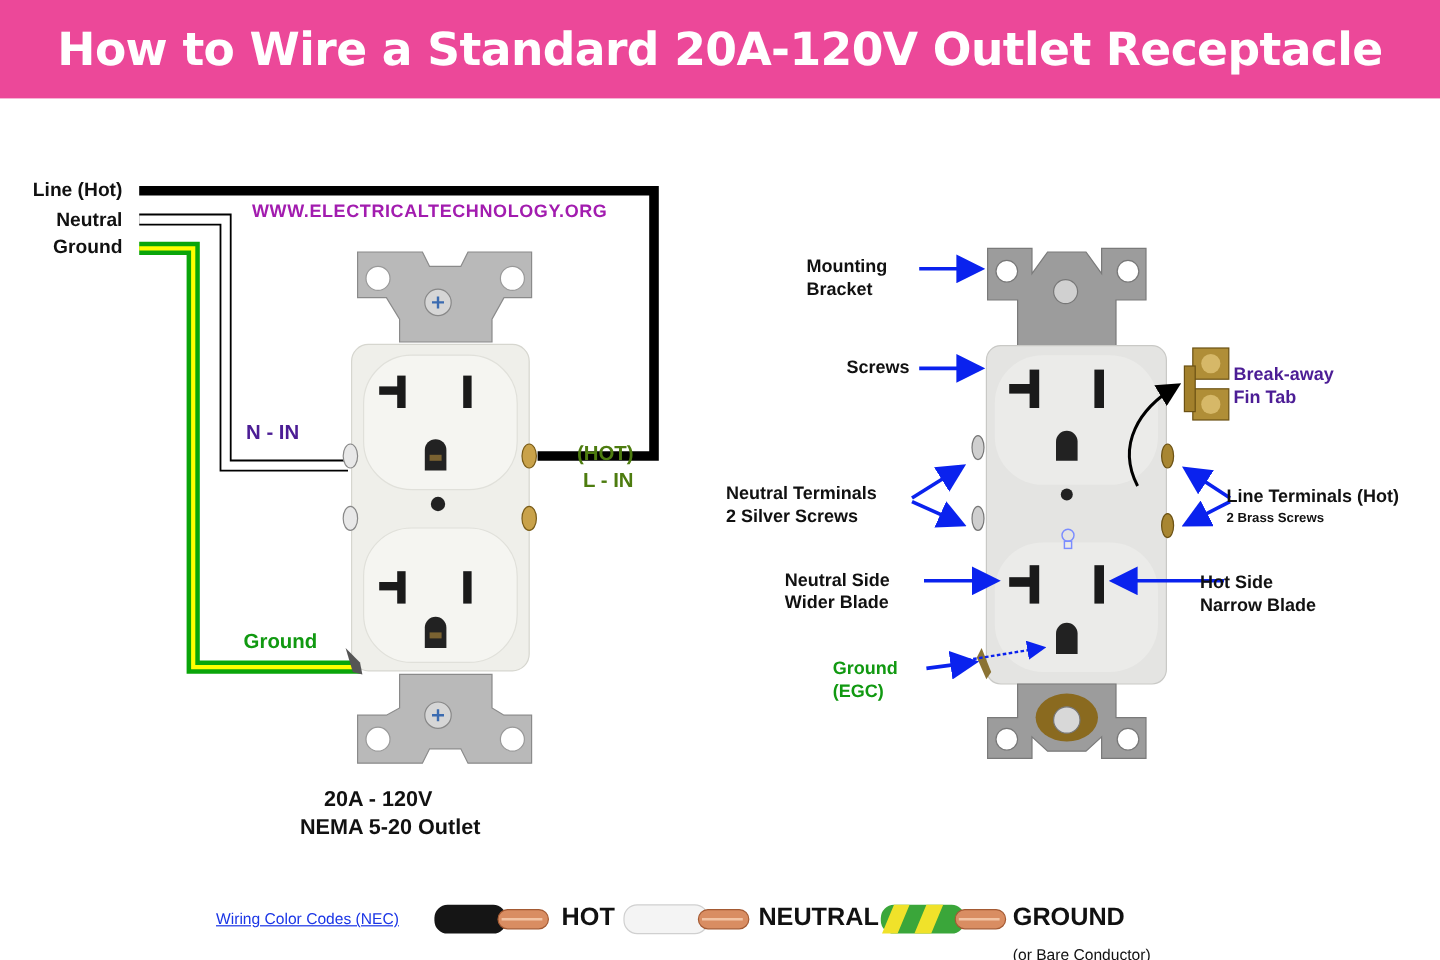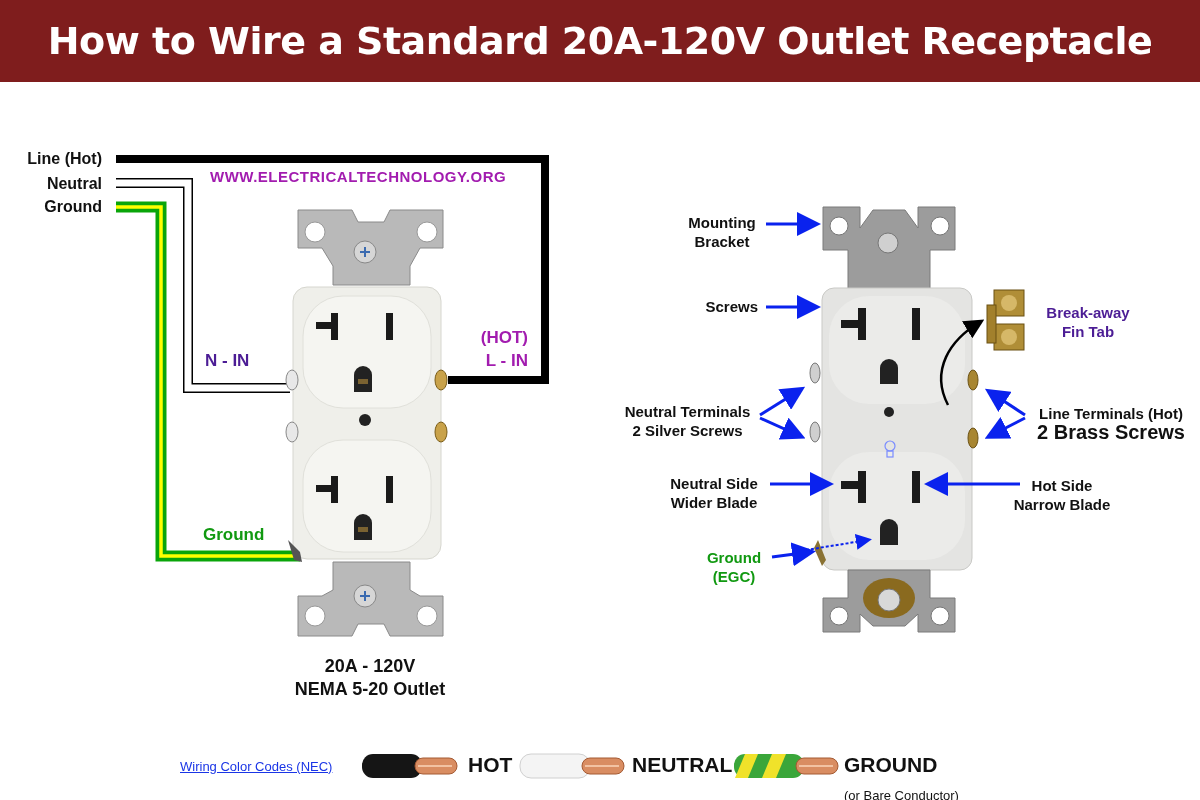--- a/index.html
+++ b/index.html
@@ -1,24 +1,24 @@
 <!DOCTYPE html>
 <html><head>
 <meta charset="utf-8">
 <style>
   html, body { margin: 0; padding: 0; }
   body { width: 1200px; height: 800px; background: #ffffff; position: relative; overflow: hidden; font-family: "Liberation Sans", sans-serif; }
-  .title-bar { position: absolute; left: 0; top: 0; width: 1200px; height: 82px; background: #7f1d1d; display: flex; align-items: center; justify-content: center; }
+  .title-bar { position: absolute; left: 0; top: 0; width: 1200px; height: 82px; background: #ec4899; display: flex; align-items: center; justify-content: center; }
   .title-bar h1 { margin: 0; color: #fff; font-family: "DejaVu Sans", sans-serif; font-weight: bold; font-size: 38px; letter-spacing: -0.5px; }
   .abs { position: absolute; }
   .lbl { font-weight: bold; font-size: 16px; color: #111; line-height: 19px; }
   .lbl-right { text-align: right; }
-  .lbl-center { text-align: center; }
+  .lbl-center { }
   .blue { color: #4c1d95; }
-  .red { color: #a21caf; }
+  .red { color: #4d7c0f; margin-top: 40px; }
   .green { color: #119911; }
   .watermark { color: #a21caf; font-weight: bold; font-size: 15px; letter-spacing: 0.5px; }
   svg.full { position: absolute; left: 0; top: 0; }
   .legend-link { color: #1a35e6; text-decoration: underline; font-weight: normal; font-size: 13px; font-family: "Liberation Sans", sans-serif; }
   .legend-word { font-weight: bold; font-size: 21px; color: #111; font-family: "Liberation Sans", sans-serif; }
   .legend-sub { font-size: 13px; color: #111; margin-top: 12px; }
 </style>
 </head>
 <body>
 
@@ -159,21 +159,21 @@
 </svg>
 
 <div class="abs lbl lbl-center" style="left:672px; top:213px; width:100px; font-size:15px;">Mounting</div>
 <div class="abs lbl lbl-center" style="left:672px; top:232px; width:100px; font-size:15px;">Bracket</div>
 <div class="abs lbl lbl-right" style="left:660px; top:297px; width:98px; font-size:15px;">Screws</div>
 <div class="abs lbl blue lbl-center" style="left:1028px; top:303px; width:120px; font-size:15px;">Break-away</div>
 <div class="abs lbl blue lbl-center" style="left:1028px; top:322px; width:120px; font-size:15px;">Fin Tab</div>
 <div class="abs lbl lbl-center" style="left:605px; top:402px; width:165px; font-size:15px;">Neutral Terminals</div>
 <div class="abs lbl lbl-center" style="left:605px; top:421px; width:165px; font-size:15px;">2 Silver Screws</div>
 <div class="abs lbl lbl-center" style="left:1022px; top:404px; width:178px; font-size:15px;">Line Terminals (Hot)</div>
-<div class="abs lbl lbl-center" style="left:1022px; top:423px; width:178px; font-size:20px;">2 Brass Screws</div>
+<div class="abs lbl lbl-center" style="left:1022px; top:423px; width:178px; font-size:11px;">2 Brass Screws</div>
 <div class="abs lbl lbl-center" style="left:654px; top:474px; width:120px; font-size:15px;">Neutral Side</div>
 <div class="abs lbl lbl-center" style="left:654px; top:493px; width:120px; font-size:15px;">Wider Blade</div>
 <div class="abs lbl lbl-center" style="left:1000px; top:476px; width:124px; font-size:15px;">Hot Side</div>
 <div class="abs lbl lbl-center" style="left:1000px; top:495px; width:124px; font-size:15px;">Narrow Blade</div>
 <div class="abs lbl green lbl-center" style="left:694px; top:548px; width:80px; font-size:15px;">Ground</div>
 <div class="abs lbl green lbl-center" style="left:694px; top:567px; width:80px; font-size:15px;">(EGC)</div>
 
 <div class="abs" style="left:180px; top:757px;">
   <a class="legend-link" href="#">Wiring Color Codes (NEC)</a>
 </div>

